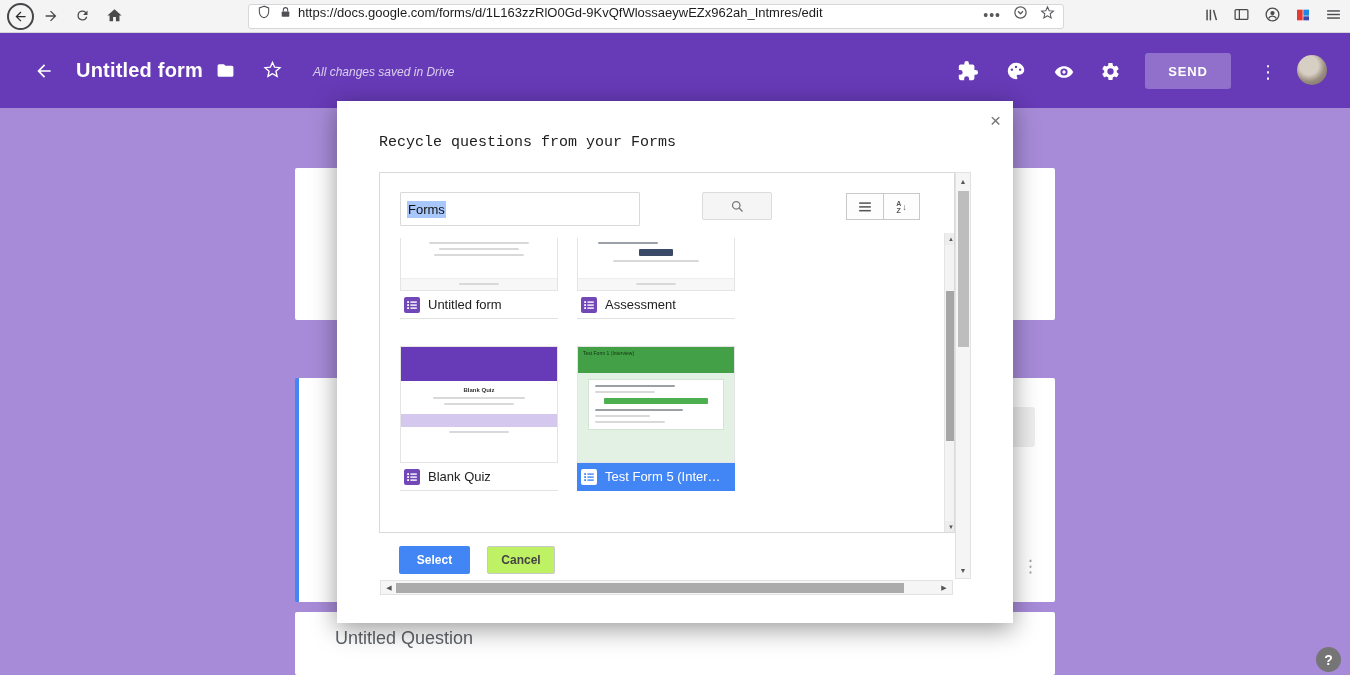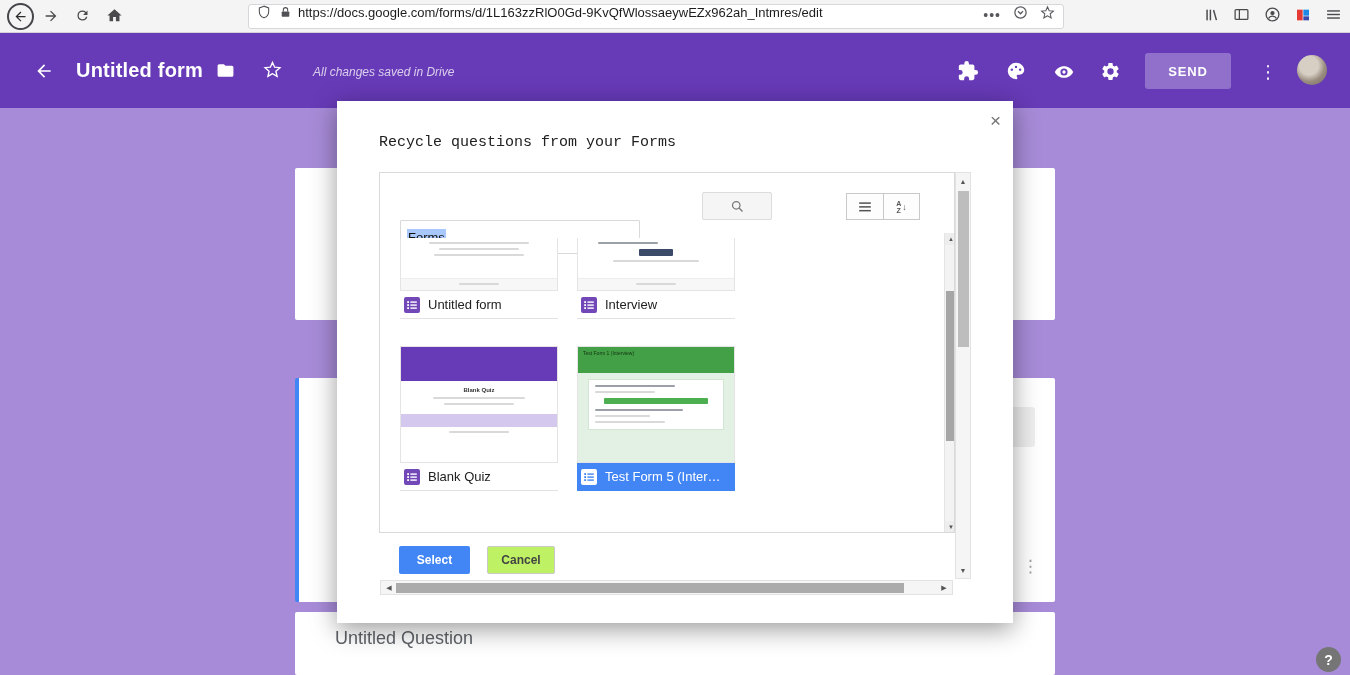--- a/index.html
+++ b/index.html
@@ -36,21 +36,21 @@
   .frag-dots { position:absolute; left:1022px; top:556px; font-size:17px; color:#9e9e9e; z-index:2; }
 
   .help-fab { position:absolute; left:1316px; top:647px; width:25px; height:25px; border-radius:50%; background:#757575; color:#fff; font-size:14px; font-weight:bold; display:flex; align-items:center; justify-content:center; z-index:5; }
 
   
   .dialog { position:absolute; left:337px; top:101px; width:676px; height:522px; background:#fff; box-shadow:0 6px 24px rgba(0,0,0,.4); z-index:50; }
   .dlg-close { position:absolute; right:12px; top:10px; font-size:19px; color:#757575; line-height:1; }
   .dlg-title { position:absolute; left:42px; top:33px; font-size:15px; color:#212121;font-family:Liberation Mono, monospace; }
 
   .picker-frame { position:absolute; left:42px; top:71px; width:576px; height:361px; border:1px solid #d9d9d9; background:#fff; overflow:hidden; }
-  .search-box { position:absolute; left:20px; top:19px; width:240px; height:28px; border:1px solid #d9d9d9; border-radius:1px; display:flex; align-items:center; padding:16px 6px; font-size:13px; color:#111; background:#fff;margin-top:28px; }
+  .search-box { position:absolute; left:20px; top:19px; width:240px; height:28px; border:1px solid #d9d9d9; border-radius:1px; display:flex; align-items:center; padding:16px 6px; font-size:13px; color:#111; background:#fff; }
   .search-sel { background:#a8c7fa; padding:1px 1px; }
   .search-btn { position:absolute; left:322px; top:19px; width:70px; height:28px; background:#f5f5f5; border:1px solid #dcdcdc; border-radius:2px; display:flex; align-items:center; justify-content:center; color:#666; }
   .view-btn { position:absolute; top:20px; width:37px; height:27px; background:#fdfdfd; border:1px solid #c9c9c9; display:flex; align-items:center; justify-content:center; color:#555; }
   .view-btn.vb-list { left:466px; border-right:none; }
   .view-btn.vb-sort { left:503px; font-size:9px; }
   .sort-letters { display:flex; flex-direction:column; font-size:7px; line-height:7px; font-weight:bold; color:#555; }
   .sort-arrow { font-size:9px; margin-left:1px; color:#555; }
 
   .grid-area { position:absolute; left:0; top:60px; width:562px; height:300px; overflow:hidden; }
   .tile-row { position:absolute; left:20px; display:flex; gap:19px; }
@@ -315,21 +315,21 @@
             <div class="tile-label">
               <svg class="forms-ic" width="16" height="16" viewBox="0 0 16 16">
                   <rect width="16" height="16" rx="2" fill="#7248b9"></rect>
                   <rect x="3.2" y="4.2" width="1.8" height="1.8" fill="#fff"></rect>
                   <rect x="6.4" y="4.4" width="6.4" height="1.4" fill="#fff"></rect>
                   <rect x="3.2" y="7.2" width="1.8" height="1.8" fill="#fff"></rect>
                   <rect x="6.4" y="7.4" width="6.4" height="1.4" fill="#fff"></rect>
                   <rect x="3.2" y="10.2" width="1.8" height="1.8" fill="#fff"></rect>
                   <rect x="6.4" y="10.4" width="6.4" height="1.4" fill="#fff"></rect>
                 </svg>
-              <span>Interview</span>
+              <span>Assessment</span>
             </div>
           </div>
         </div>
 
         <div class="tile-row row2">
           <div class="tile">
             <div class="thumb full">
               <div class="bq-band"></div>
               <div class="bq-title">Blank Quiz</div>
               <div class="mb" style="width:92px"></div>

